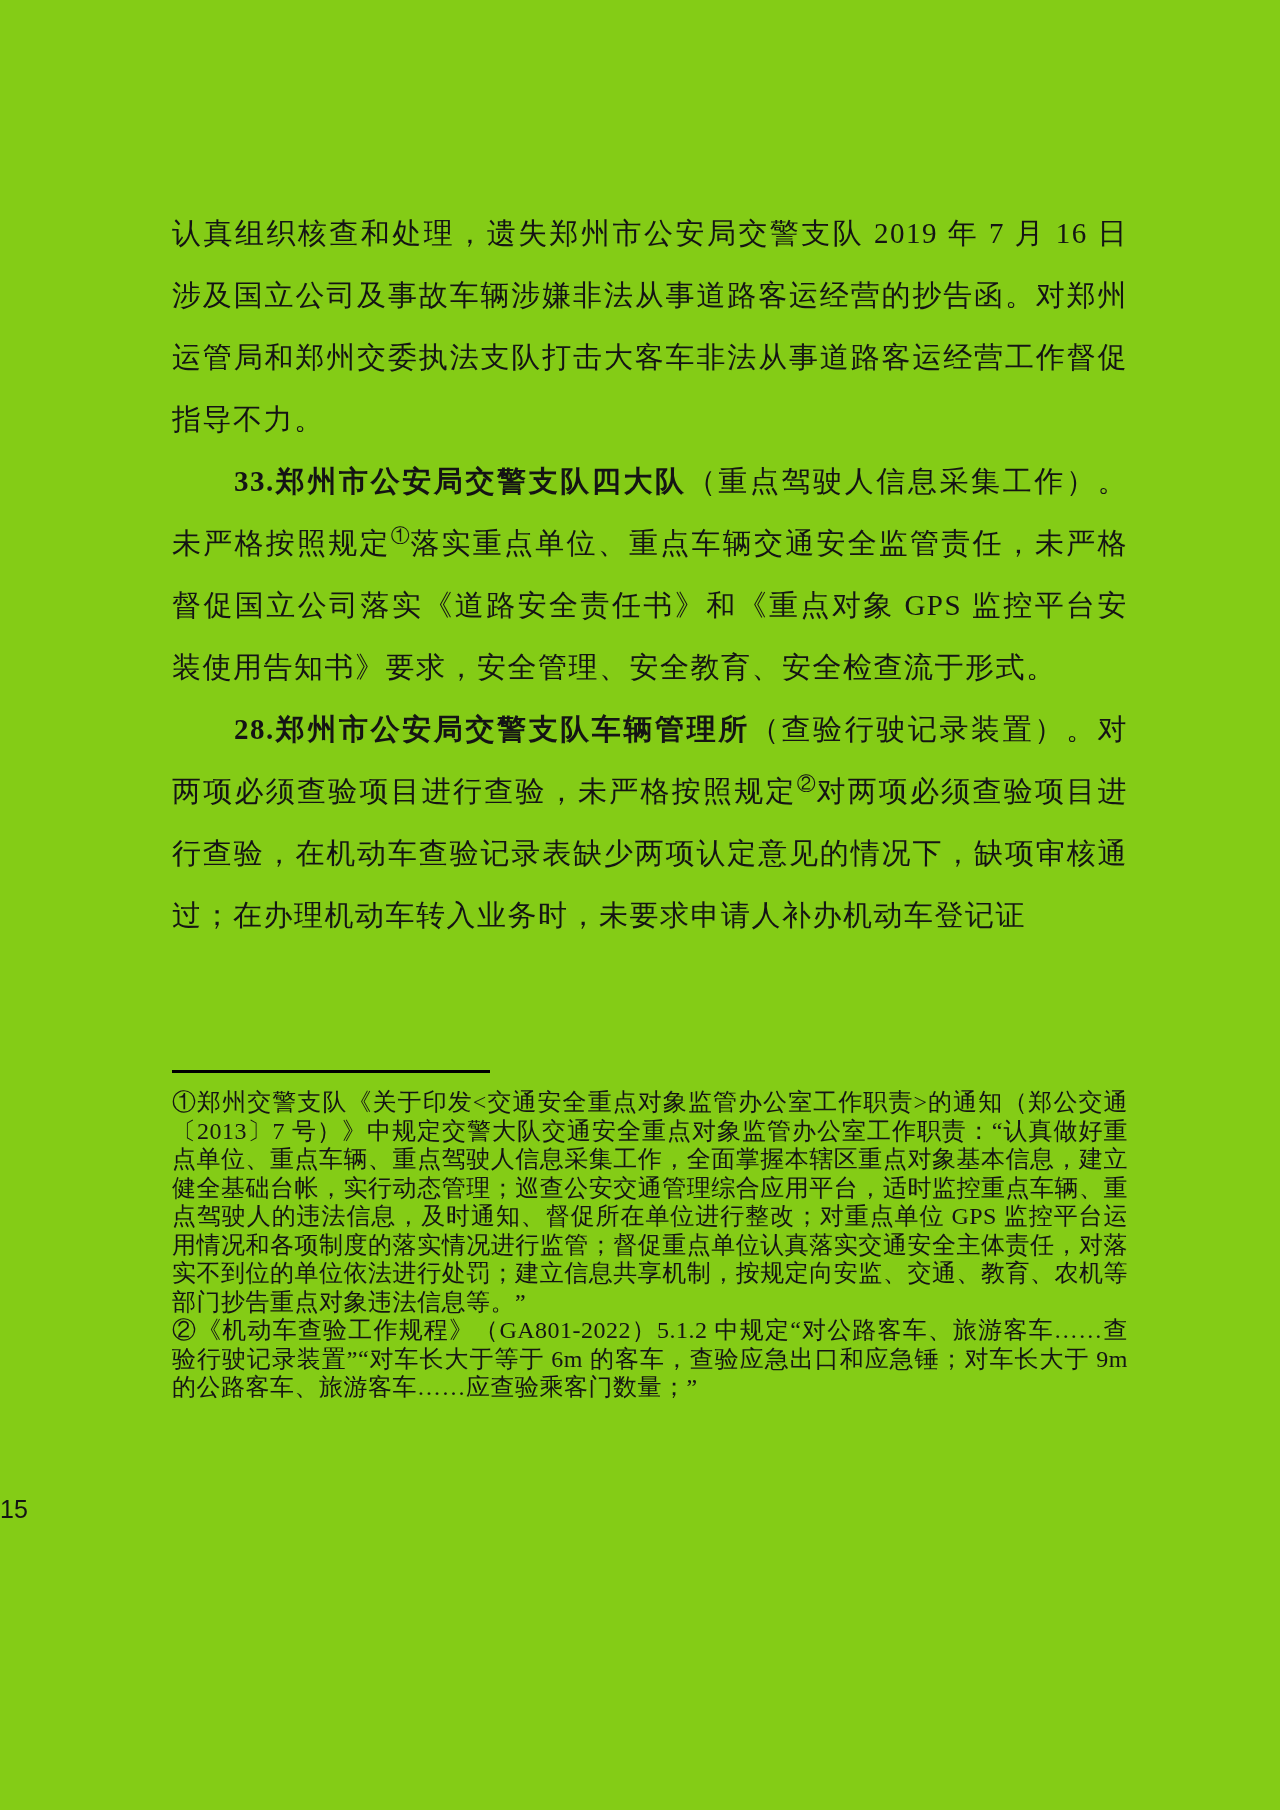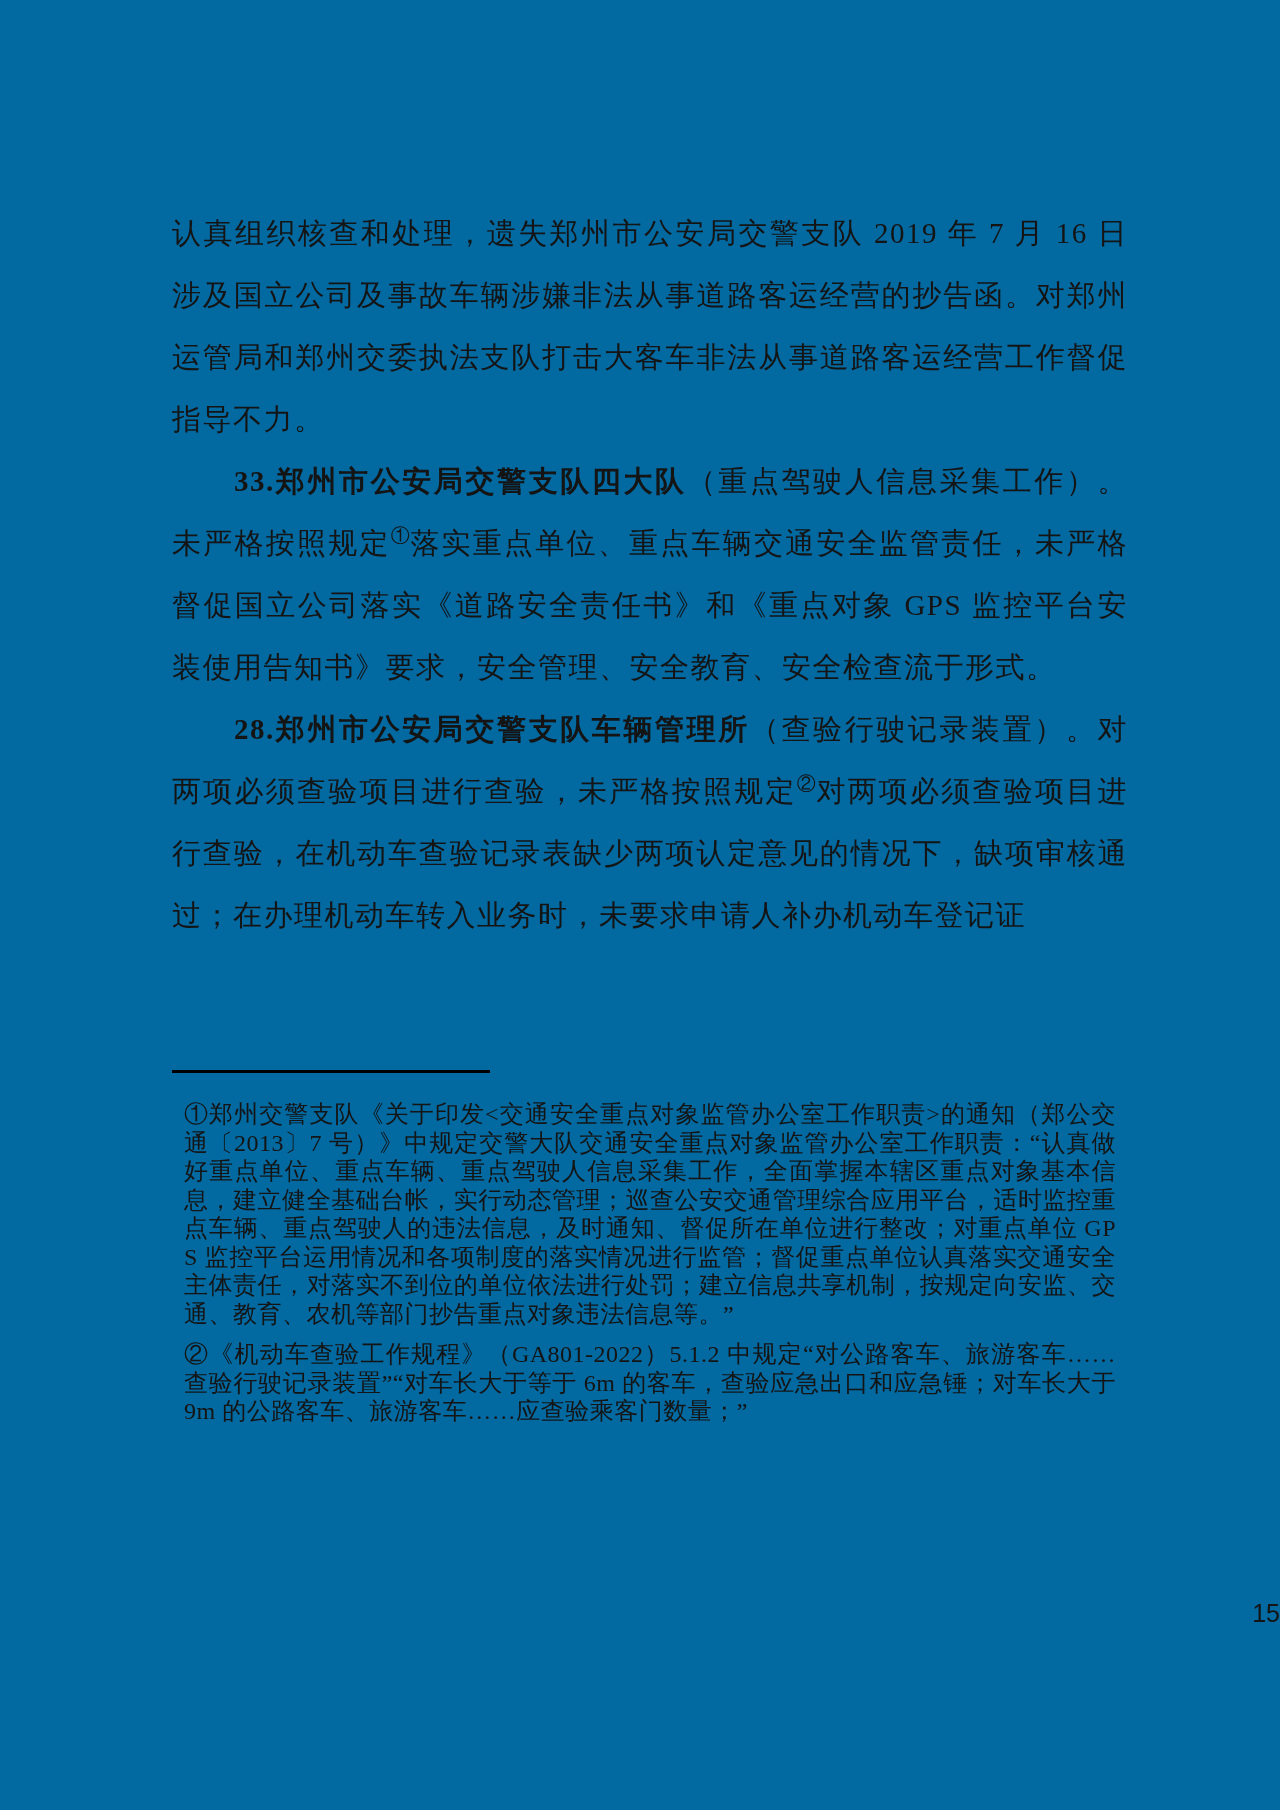--- a/index.html
+++ b/index.html
@@ -4,21 +4,21 @@
 <style>
   html, body {
     margin: 0;
     padding: 0;
     background: #ffffff;
   }
   .page {
     position: relative;
     width: 1280px;
     height: 1810px;
-    background: #0369a1;
+    background: #84cc16;
     color: #141414;
     font-family: "Liberation Serif", "DejaVu Serif", serif;
     overflow: hidden;
   }
   .body-text {
     position: absolute;
     left: 172px;
     top: 202px;
     width: 956px;
   }
@@ -53,34 +53,34 @@
     border-top: 3px solid #000000;
     margin: 0;
   }
   .footnotes {
     position: absolute;
     left: 172px;
     top: 1088px;
     width: 956px;
   }
   .fn {
-    margin: 12px;
+    margin: 0;
     font-size: 24px;
     line-height: 28.5px;
     text-align: justify;
     text-justify: inter-character;
     word-break: break-all;
     letter-spacing: 0.5px;
   }
   .page-number {
     position: absolute;
     left: 0;
-    top: 1599px;
+    top: 1495px;
     width: 100%;
-    text-align: right;
+    text-align: left;
     font-size: 25px;
     font-family: "Liberation Sans", "DejaVu Sans", sans-serif;
     color: #141414;
   }
 </style>
 </head>
 <body>
 
 <div class="page">
 

